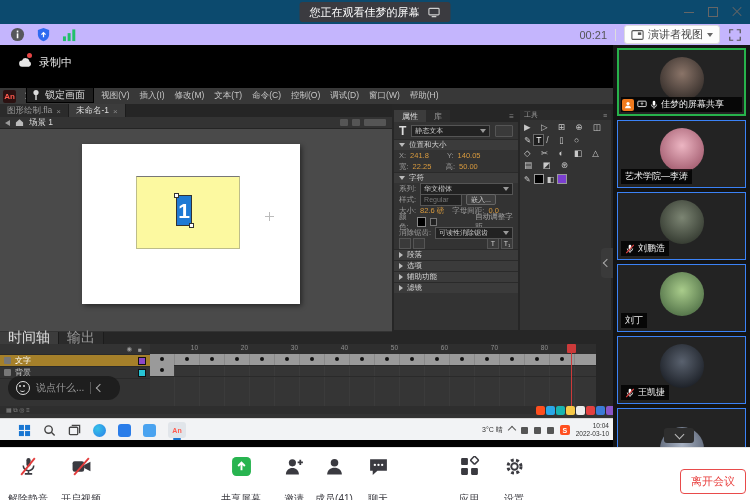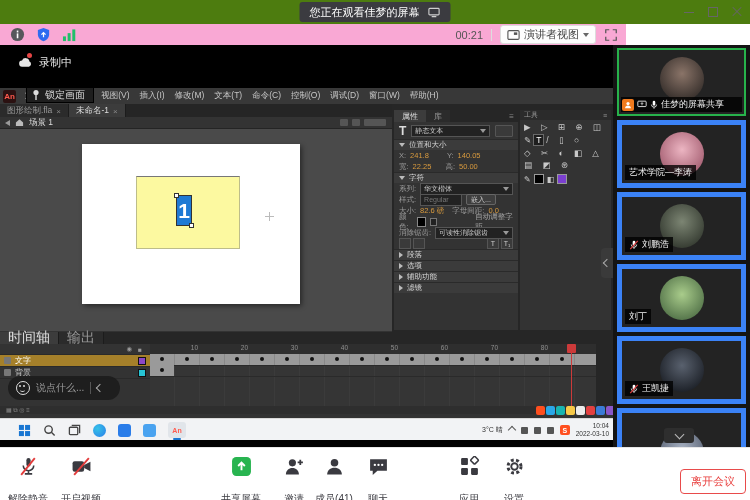--- a/index.html
+++ b/index.html
@@ -1,30 +1,30 @@
 <!DOCTYPE html>
 <html><head>
 <meta charset="utf-8">
 <style>
   html,body{margin:0;padding:0;background:#888;}
   #app{position:relative;width:750px;height:500px;overflow:hidden;background:#fff;
        font-family:"Liberation Sans","DejaVu Sans",sans-serif;-webkit-font-smoothing:antialiased;}
   
-  .titlebar{position:absolute;left:0;top:0;width:750px;height:24px;background:#4d7c0f;}
+  .titlebar{position:absolute;left:0;top:0;width:750px;height:24px;background:#0c4a6e;}
   .title-pill{position:absolute;left:50%;top:2px;transform:translateX(-50%);height:20px;
       background:#3b3b40;color:#fff;border-radius:3px;display:flex;align-items:center;gap:8px;
       padding:0 10px;font-size:11px;white-space:nowrap;}
   .win-btns{position:absolute;right:8px;top:0;height:24px;display:flex;align-items:center;gap:14px;}
   .wb-min{width:10px;height:1px;background:#666;}
   .wb-max{width:8px;height:8px;border:1px solid #666;}
   .wb-close{position:relative;width:10px;height:10px;}
   .wb-close::before,.wb-close::after{content:"";position:absolute;left:-1px;top:4px;width:12px;height:1px;background:#666;}
   .wb-close::before{transform:rotate(45deg);} .wb-close::after{transform:rotate(-45deg);}
   
-  .subheader{position:absolute;left:0;top:24px;width:626px;height:21px;background:#f9a8d4;border-bottom:1px solid #a21caf;}
+  .subheader{position:absolute;left:0;top:24px;width:750px;height:21px;background:#c4b5fd;border-bottom:1px solid #a21caf;}
   .sh-left{position:absolute;left:10px;top:0;height:21px;display:flex;align-items:center;gap:11px;}
   .sh-right{position:absolute;right:8px;top:0;height:21px;display:flex;align-items:center;gap:8px;font-size:11px;color:#555;}
   .divider-v{width:1px;height:12px;background:#ddd;}
   .view-btn{display:flex;align-items:center;gap:4px;border:1px solid #dcdcdc;background:#fdfdfd;border-radius:3px;padding:1px 6px;color:#444;}
   .caret-down{width:0;height:0;border-left:3.5px solid transparent;border-right:3.5px solid transparent;border-top:4px solid #666;}
   
   .main{position:absolute;left:0;top:45px;width:750px;height:402px;background:#0d0d0d;}
   .share-area{position:absolute;left:0;top:0;width:613px;height:402px;background:#000;overflow:hidden;}
   .rec{position:absolute;left:18px;top:10px;display:flex;align-items:center;gap:6px;color:#e8e8e8;font-size:11px;}
   .rec-dot{position:absolute;left:9px;top:-2px;width:5px;height:5px;border-radius:50%;background:#e54545;}
@@ -129,21 +129,21 @@
   .smiley{width:12px;height:12px;border:1px solid #ddd;border-radius:50%;position:relative;}
   .smiley::before{content:"";position:absolute;left:2px;top:3px;width:2px;height:2px;background:#ddd;border-radius:50%;box-shadow:4px 0 #ddd;}
   .smiley::after{content:"";position:absolute;left:2.5px;top:6px;width:5px;height:3px;border-bottom:1px solid #ddd;border-radius:50%;}
   .chat-text{color:#9a9a9a;font-size:10px;white-space:nowrap;}
   .chev-left{width:5px;height:5px;border-left:1px solid #aaa;border-bottom:1px solid #aaa;transform:rotate(45deg);}
   
   .collapse-handle{position:absolute;left:601px;top:203px;width:12px;height:30px;background:#3a3a3a;
       border-radius:4px 0 0 4px;display:flex;align-items:center;justify-content:center;z-index:25;}
   
   .participants{position:absolute;left:613px;top:0;width:137px;height:402px;background:#141414;}
-  .pt{position:absolute;left:4px;width:129px;height:68px;background:#232323;border:5px solid #3b82f6;box-sizing:border-box;overflow:hidden;}
+  .pt{position:absolute;left:4px;width:129px;height:68px;background:#232323;border:1px solid #3b82f6;box-sizing:border-box;overflow:hidden;}
   .pt.active{border:2px solid #27b24b;padding-left:17px;}
   .avatar{position:absolute;left:50%;top:7px;transform:translateX(-50%);width:44px;height:44px;border-radius:50%;}
   .namebar{position:absolute;left:3px;bottom:3px;max-width:121px;background:rgba(0,0,0,.78);display:flex;align-items:center;gap:3px;
       padding:1px 4px;font-size:9px;color:#efefef;white-space:nowrap;overflow:hidden;}
   .badge-orange{width:12px;height:12px;background:#f07a1d;border-radius:2px;display:flex;align-items:center;justify-content:center;flex:none;margin-left:-3px;}
   .pt-chevron{position:absolute;left:51px;top:383px;width:30px;height:15px;background:#2e2e2e;border-radius:3px;
       display:flex;align-items:center;justify-content:center;}
   .chev-down{width:6px;height:6px;border-left:1px solid #bbb;border-bottom:1px solid #bbb;transform:rotate(-45deg);margin-top:-3px;}
   
   .toolbar{position:absolute;left:0;top:447px;width:750px;height:53px;background:#fff;border-top:1px solid #e7e7e7;box-sizing:border-box;}

